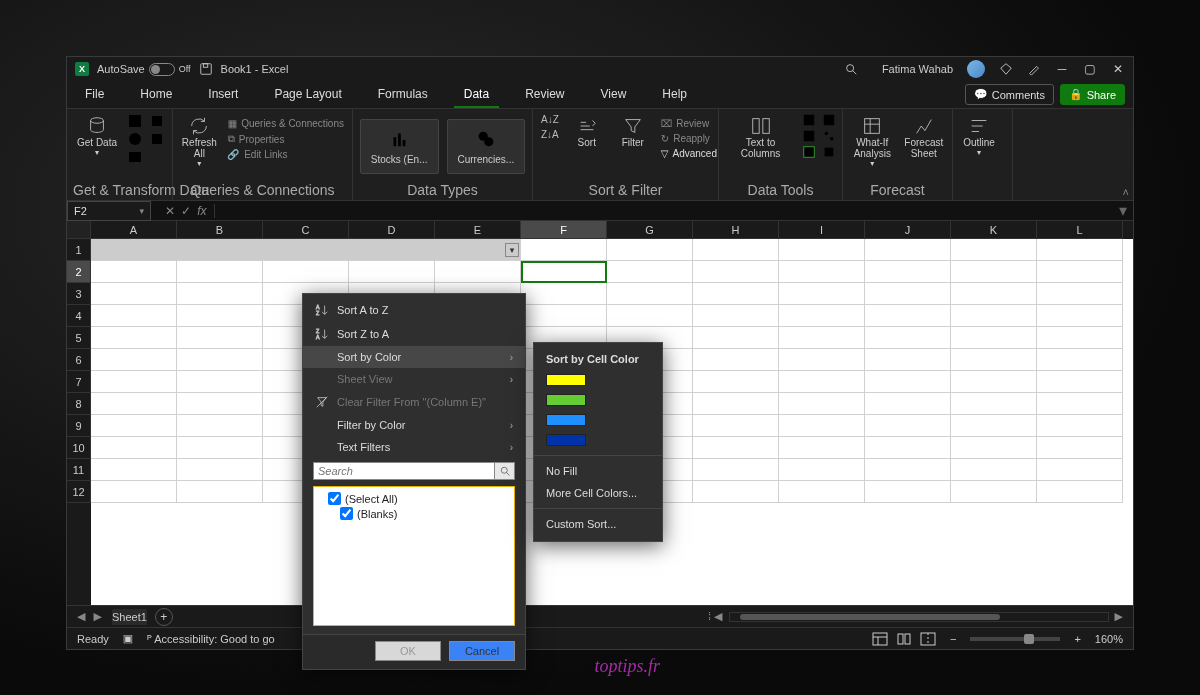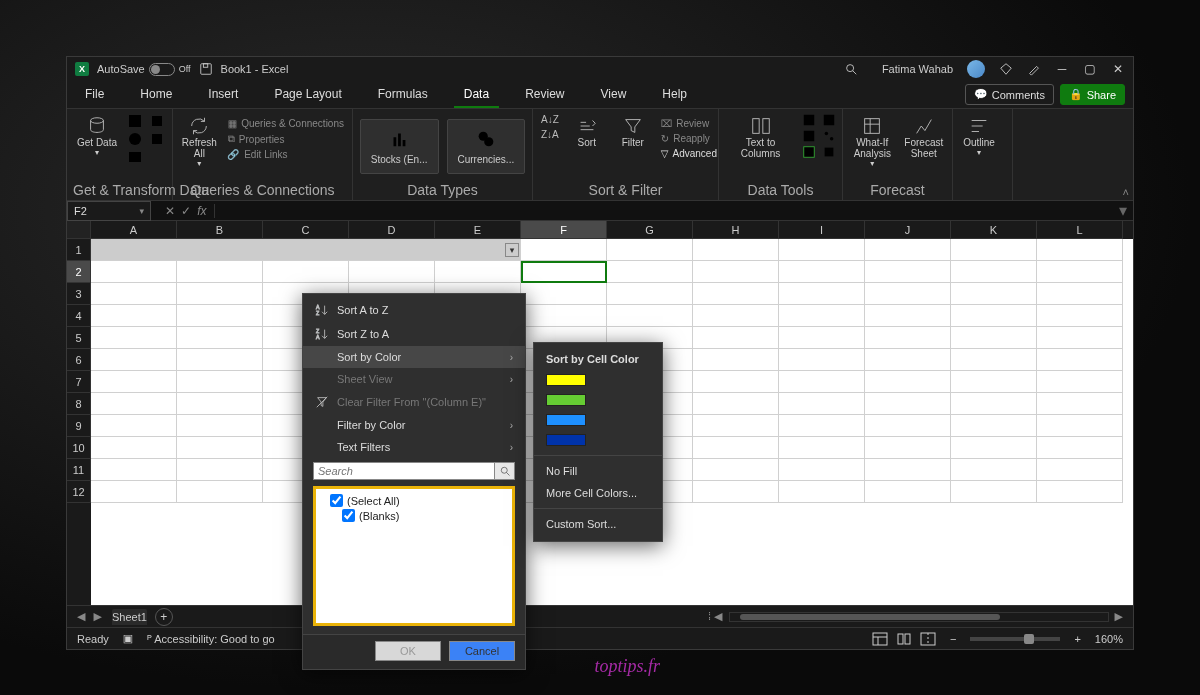--- a/index.html
+++ b/index.html
@@ -73,21 +73,21 @@
   
   .filter-menu { position:absolute; left:302px; top:293px; width:224px; background:#2f2f2f; color:#ddd; font-size:11px; box-shadow:0 4px 20px rgba(0,0,0,.6); z-index:10; display:flex; flex-direction:column; padding-top:4px; border:1px solid #444;}
   .filter-menu-item { display:flex; align-items:center; gap:8px; padding:5px 12px; cursor:pointer;}
   .filter-menu-item.hover { background:#474747;}
   .filter-menu-item.disabled { color:#777;}
   .filter-menu-item .arrow { margin-left:auto; font-size:10px; color:#aaa;}
   .filter-menu-item svg { stroke:#bbb; fill:none; flex-shrink:0;}
   .filter-search { margin:4px 10px; display:flex;}
   .filter-search input { flex:1; background:#fff; color:#333; border:1px solid #888; font-size:11px; padding:2px 4px; font-style:italic;}
   .filter-search .mag { width:20px; border:1px solid #888; border-left:0; background:#e8e8e8; display:flex; align-items:center; justify-content:center;}
-  .filter-listbox { margin:2px 10px 8px; height:140px; background:#fff; color:#222; border:3px solid #eab308; padding:4px; font-size:11px;}
+  .filter-listbox { margin:2px 10px 8px; height:140px; background:#fff; color:#222; border:1px solid #eab308; padding:4px; font-size:11px;}
   .filter-listbox .item { display:flex; align-items:center; gap:4px; padding:1px 2px 1px 10px;}
   .filter-buttons { display:flex; justify-content:flex-end; gap:8px; padding:6px 10px 8px; border-top:1px solid #444; background:#2a2a2a;}
   .filter-buttons button { width:66px; padding:3px 0; font-size:11px; background:#3b82f6; border:1px solid #888; color:#333; cursor:pointer;}
   .filter-buttons button.disabled { color:#999; background:#d8d8d8;}
 
   
   .submenu { position:absolute; left:533px; top:342px; width:130px; background:#2f2f2f; border:1px solid #444; box-shadow:0 4px 20px rgba(0,0,0,.6); z-index:11; color:#ddd; font-size:11px; padding:6px 0;}
   .submenu-title { font-weight:bold; padding:4px 12px 6px;}
   .submenu .swatch-row { padding:3px 12px; cursor:pointer;}
   .submenu .swatch { width:40px; height:12px; border:1px solid #222; display:inline-block;}

